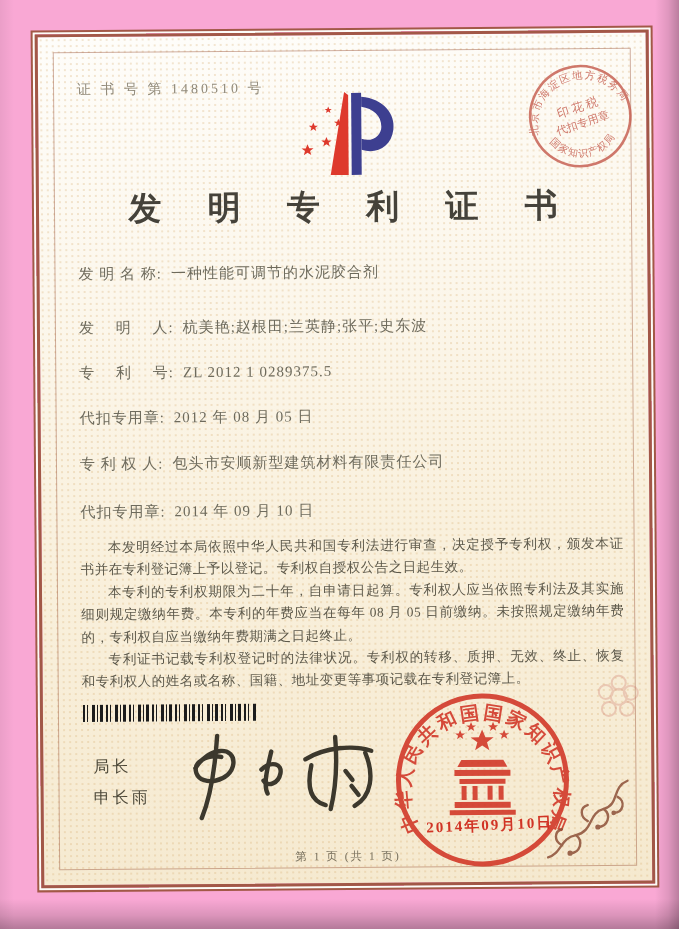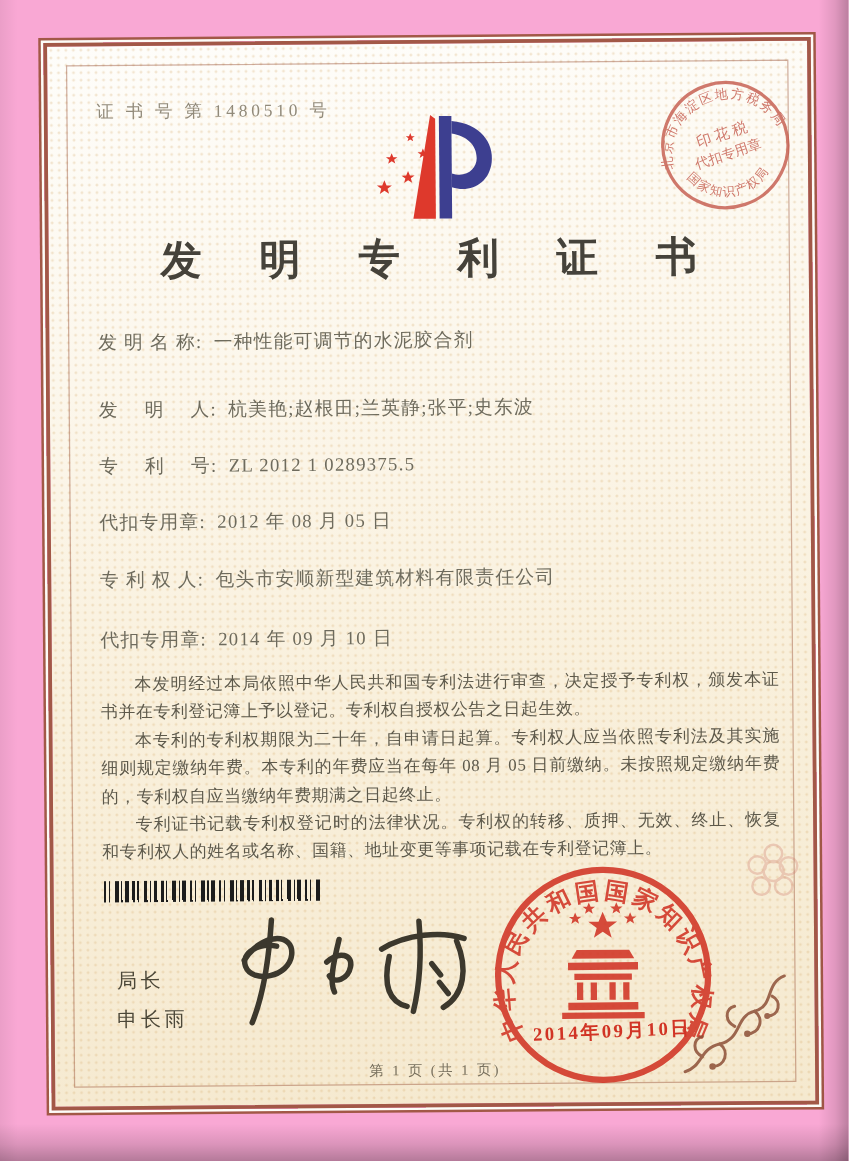--- a/index.html
+++ b/index.html
@@ -53,21 +53,21 @@
 
   .barcode{position:absolute;left:40px;top:668px;width:174px;height:17px;
     background:repeating-linear-gradient(90deg,
       #1c1c1c 0 2px,transparent 2px 4px,
       #1c1c1c 4px 5px,transparent 5px 9px,
       #1c1c1c 9px 12px,transparent 12px 14px,
       #1c1c1c 14px 15px,transparent 15px 17px,
       #1c1c1c 17px 20px,transparent 20px 23px);}
 
   .officer{position:absolute;left:50px;top:714px;font-size:16px;color:#4c4839;
-    line-height:31px;letter-spacing:3px;margin-top:19px;}
+    line-height:31px;letter-spacing:3px;}
 
   .signature{position:absolute;left:112px;top:688px;width:256px;height:104px;}
 
   .seal{position:absolute;left:348px;top:655px;width:182px;height:182px;opacity:.88;}
   .seal-date{position:absolute;left:356px;top:782px;width:180px;text-align:center;
     font-size:15px;font-weight:bold;color:#d13425;letter-spacing:2px;transform:rotate(-2deg);}
 
   .footer{position:absolute;left:0;right:0;top:814px;text-align:center;
     font-size:11.5px;color:#77705e;letter-spacing:2px;}
 

